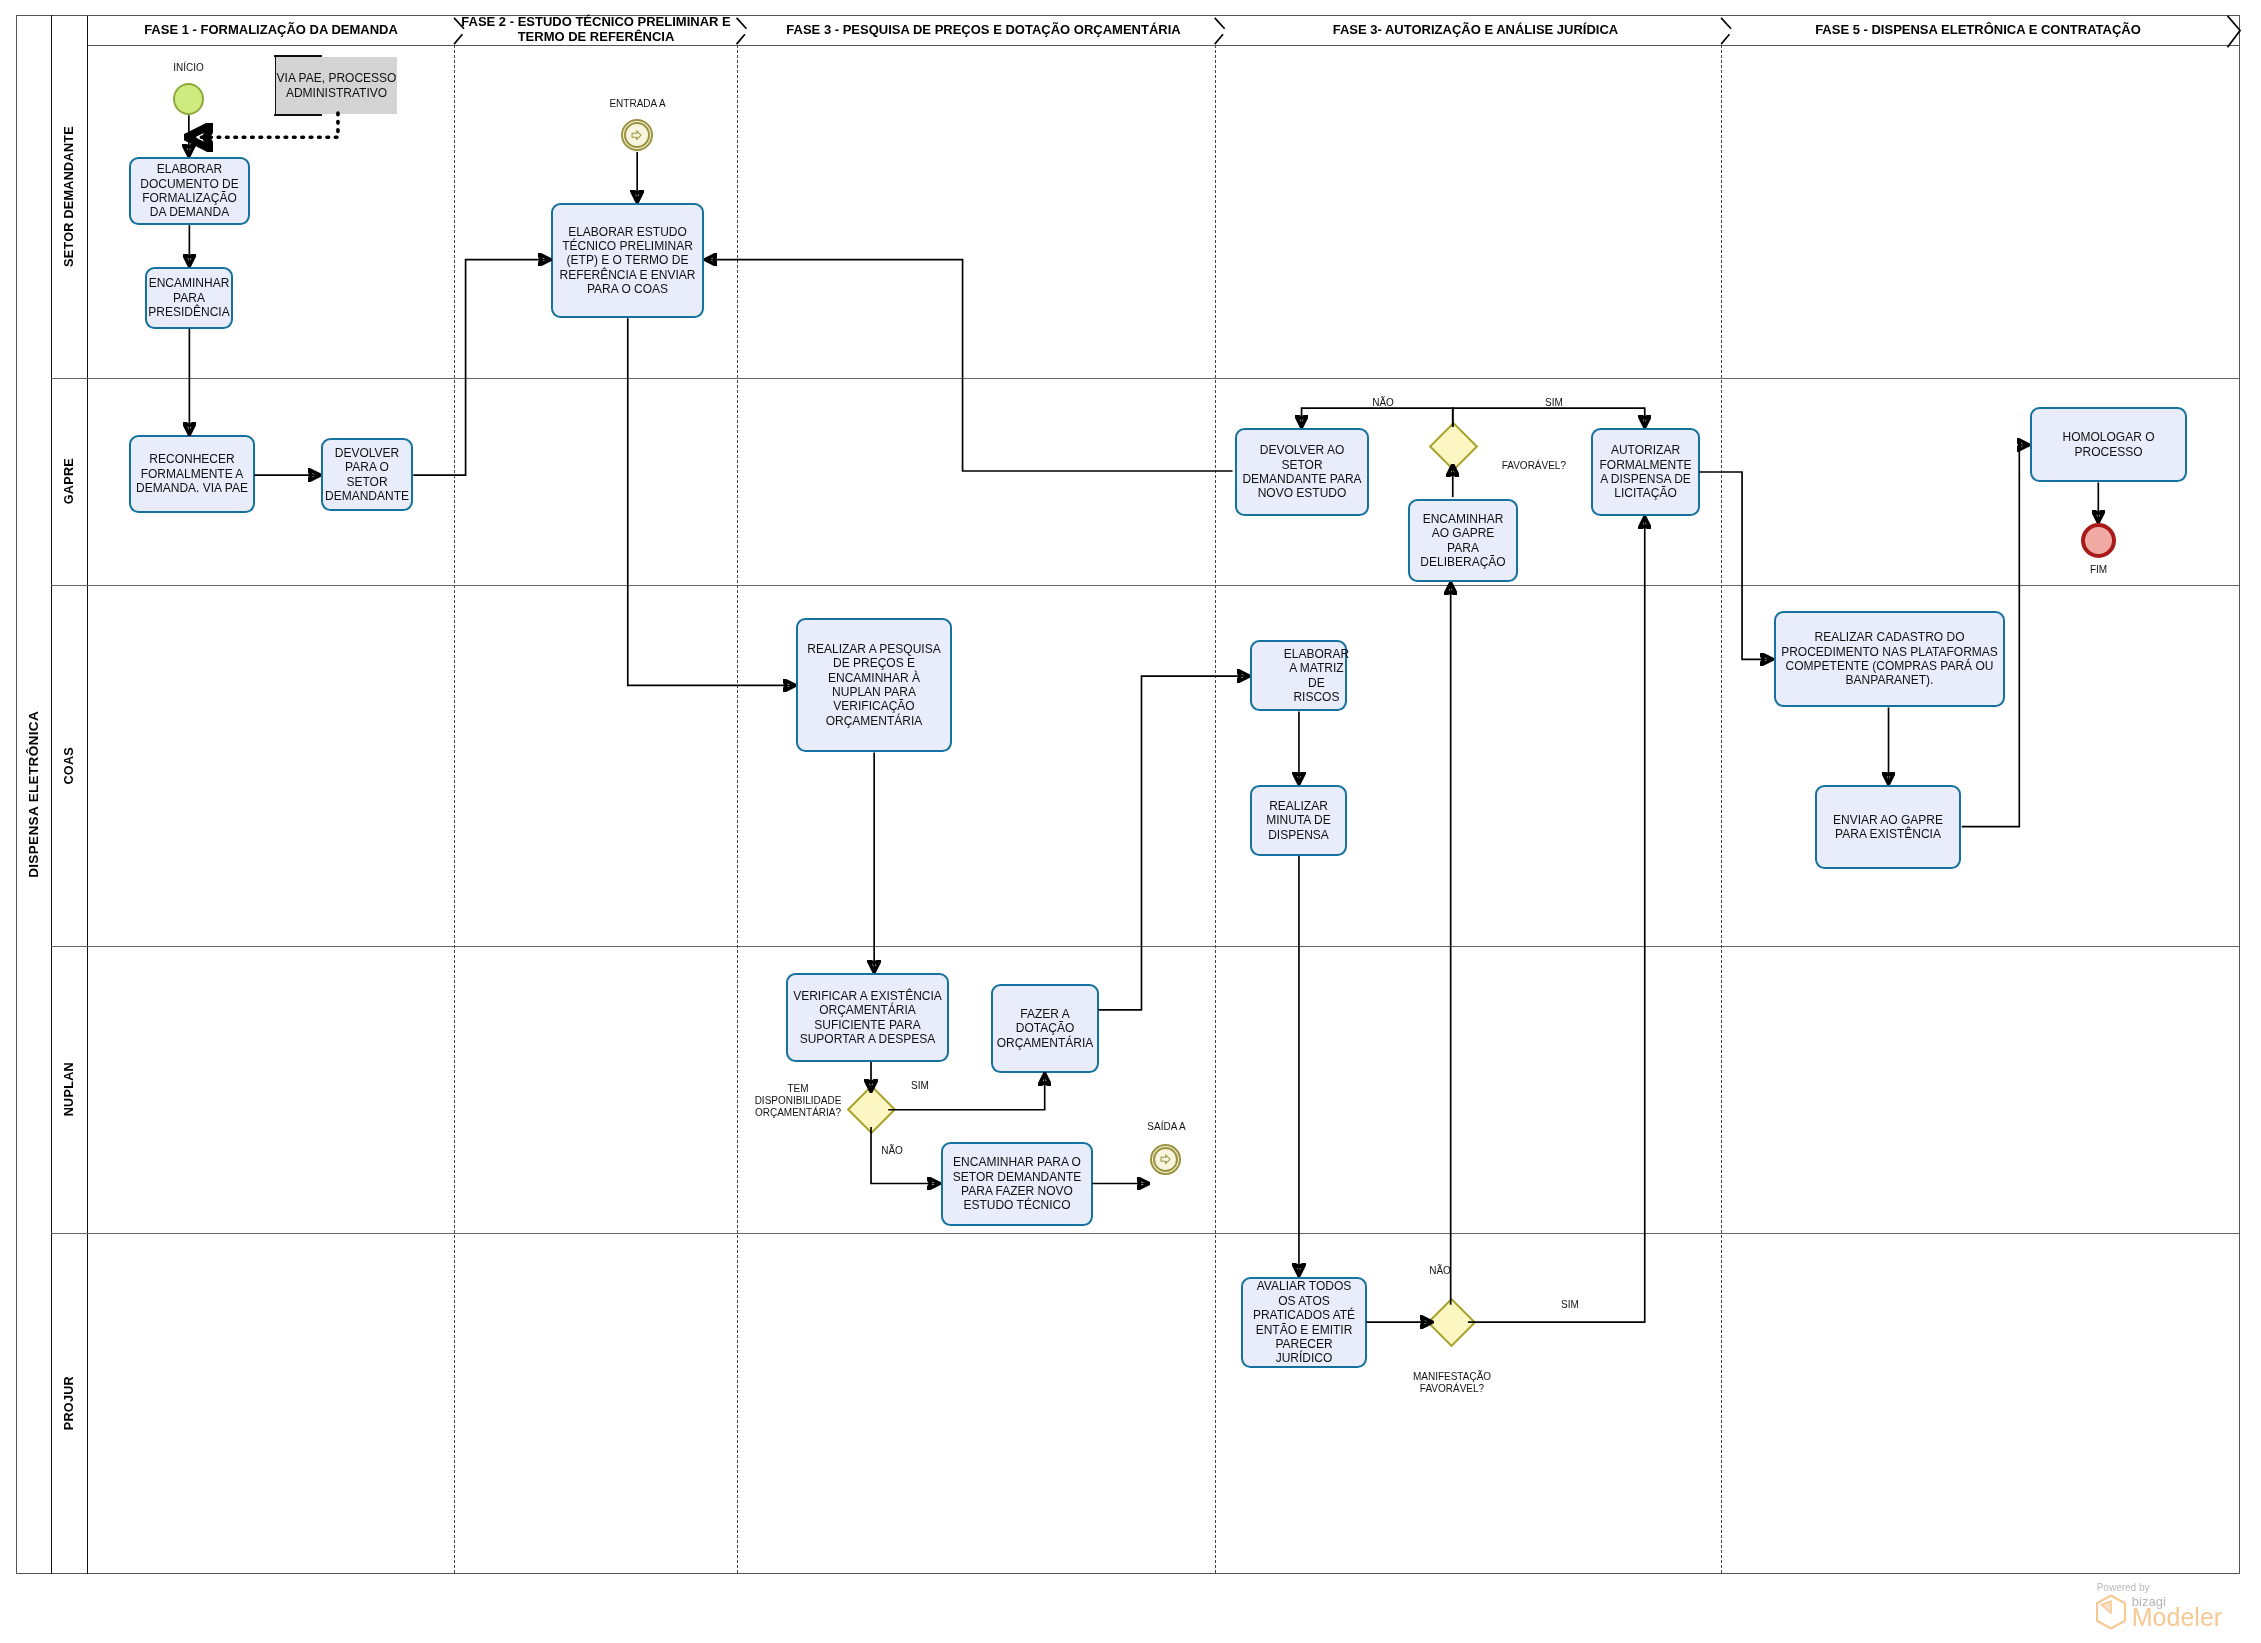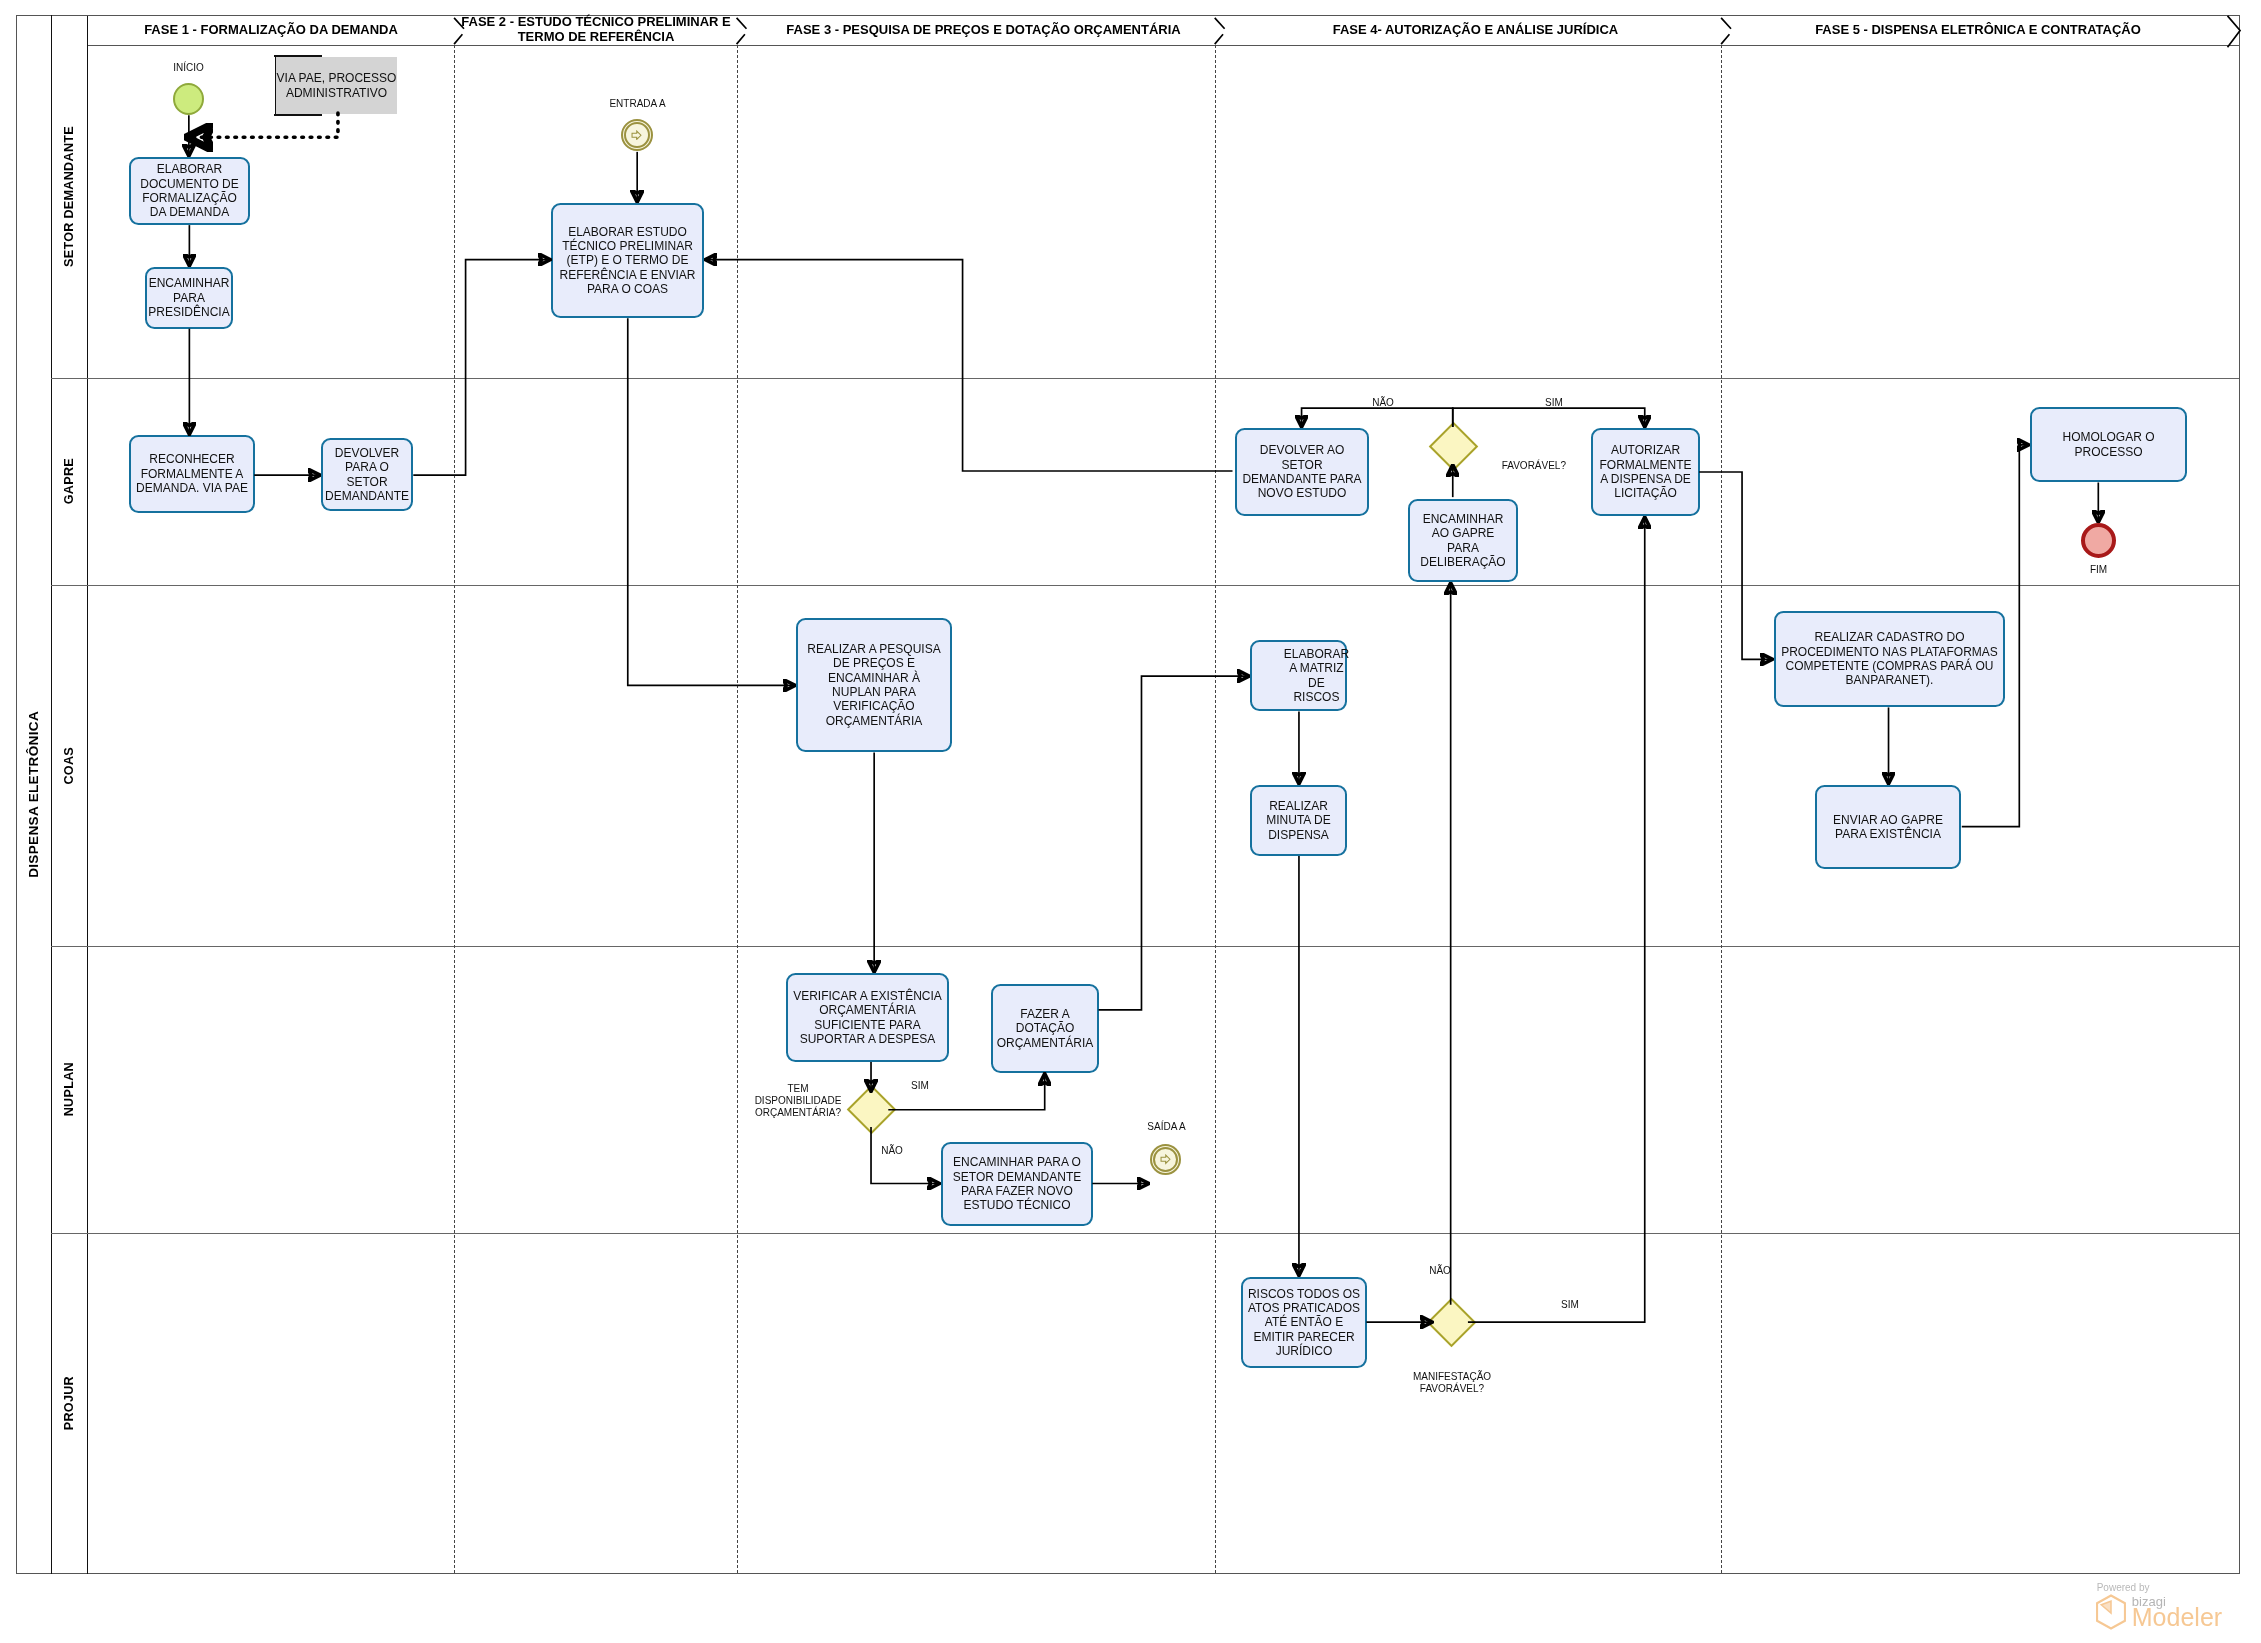--- a/index.html
+++ b/index.html
@@ -94,21 +94,21 @@
   <div class="lanesep" style="top:378px;"></div>
   <div class="lanesep" style="top:585px;"></div>
   <div class="lanesep" style="top:946px;"></div>
   <div class="lanesep" style="top:1233px;"></div>
 
   <div class="hdrline"></div>
 
   <div class="phasehdr" style="left:88px;width:366px;">FASE 1 - FORMALIZAÇÃO DA DEMANDA</div>
   <div class="phasehdr" style="left:460px;width:272px;">FASE 2 - ESTUDO TÉCNICO PRELIMINAR E TERMO DE REFERÊNCIA</div>
   <div class="phasehdr" style="left:743px;width:481px;">FASE 3 - PESQUISA DE PREÇOS E DOTAÇÃO ORÇAMENTÁRIA</div>
-  <div class="phasehdr" style="left:1235px;width:481px;">FASE 4- AUTORIZAÇÃO E ANÁLISE JURÍDICA</div>
+  <div class="phasehdr" style="left:1235px;width:481px;">FASE 3- AUTORIZAÇÃO E ANÁLISE JURÍDICA</div>
   <div class="phasehdr" style="left:1727px;width:502px;">FASE 5 - DISPENSA ELETRÔNICA E CONTRATAÇÃO</div>
 
   <div class="phasedash" style="left:454px;"></div>
   <div class="phasedash" style="left:737px;"></div>
   <div class="phasedash" style="left:1215px;"></div>
   <div class="phasedash" style="left:1721px;"></div>
 
   <svg class="flow" viewBox="0 0 4322 3142" width="2261" height="1644">
     <g stroke="#111" stroke-width="3.5" fill="none" stroke-dasharray="28 14">
       <path d="M 868,34 L 890,58 L 868,84"></path>
@@ -162,21 +162,21 @@
   <div class="task" style="left:786px;top:973px;width:163px;height:89px;">VERIFICAR A EXISTÊNCIA ORÇAMENTÁRIA SUFICIENTE PARA SUPORTAR A DESPESA</div>
 
   <div class="task" style="left:991px;top:984px;width:108px;height:89px;">FAZER A DOTAÇÃO ORÇAMENTÁRIA</div>
 
   <div class="task" style="left:941px;top:1142px;width:152px;height:84px;">ENCAMINHAR PARA O SETOR DEMANDANTE PARA FAZER NOVO ESTUDO TÉCNICO</div>
 
   <div class="task" style="left:1250px;top:640px;width:97px;height:71px;padding-left:40px;">ELABORAR A MATRIZ DE RISCOS</div>
 
   <div class="task" style="left:1250px;top:785px;width:97px;height:71px;">REALIZAR MINUTA DE DISPENSA</div>
 
-  <div class="task" style="left:1241px;top:1277px;width:126px;height:91px;">RISCOS TODOS OS ATOS PRATICADOS ATÉ ENTÃO E EMITIR PARECER JURÍDICO</div>
+  <div class="task" style="left:1241px;top:1277px;width:126px;height:91px;">AVALIAR TODOS OS ATOS PRATICADOS ATÉ ENTÃO E EMITIR PARECER JURÍDICO</div>
 
   <div class="task" style="left:1235px;top:428px;width:134px;height:88px;">DEVOLVER AO SETOR DEMANDANTE PARA NOVO ESTUDO</div>
 
   <div class="task" style="left:1408px;top:499px;width:110px;height:83px;">ENCAMINHAR AO GAPRE PARA DELIBERAÇÃO</div>
 
   <div class="task" style="left:1591px;top:428px;width:109px;height:88px;">AUTORIZAR FORMALMENTE A DISPENSA DE LICITAÇÃO</div>
 
   <div class="task" style="left:1774px;top:611px;width:231px;height:96px;">REALIZAR CADASTRO DO PROCEDIMENTO NAS PLATAFORMAS COMPETENTE (COMPRAS PARÁ  OU BANPARANET).</div>
 
   <div class="task" style="left:1815px;top:785px;width:146px;height:84px;">ENVIAR AO GAPRE PARA EXISTÊNCIA</div>

